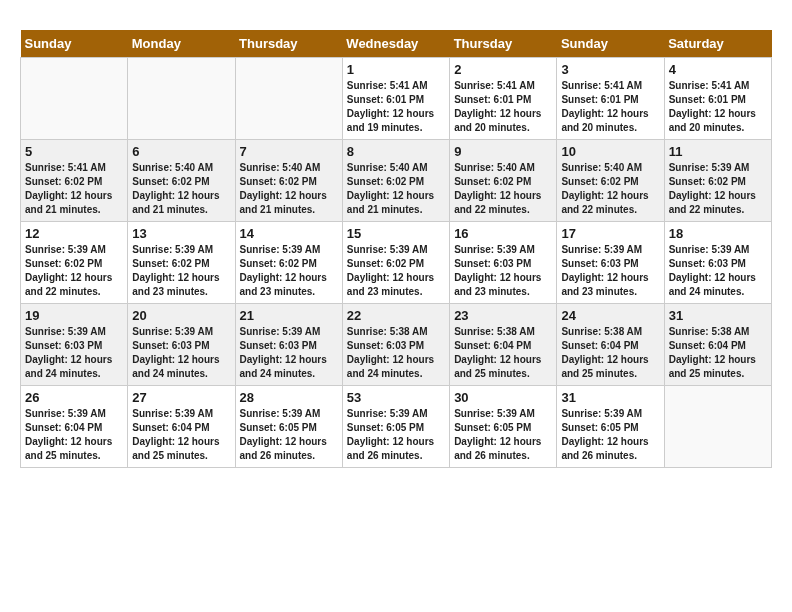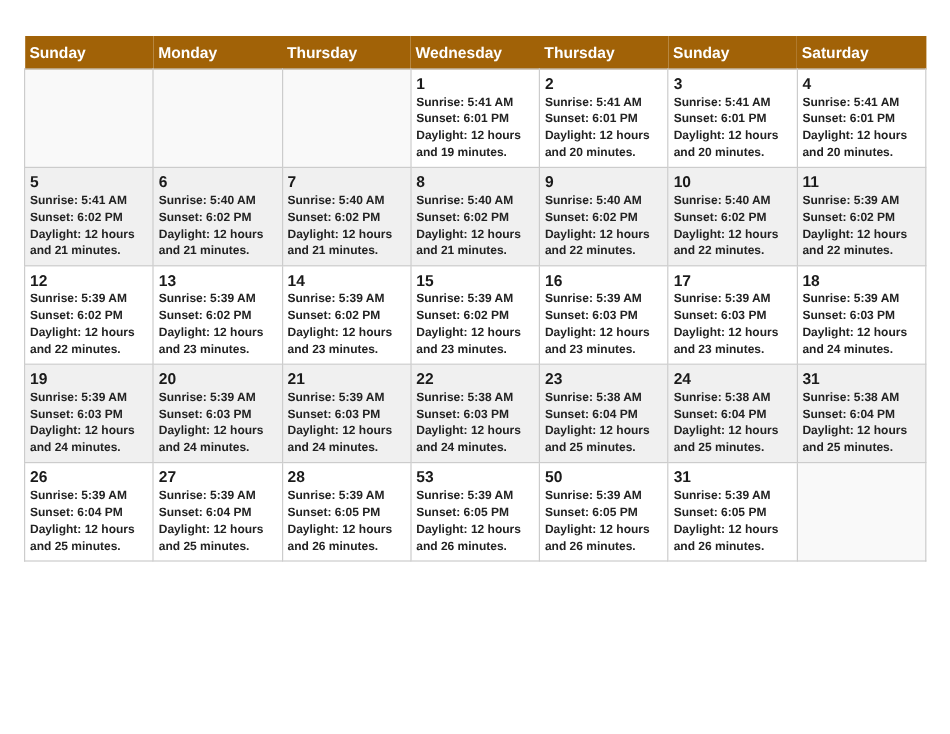--- a/index.html
+++ b/index.html
@@ -302,21 +302,21 @@
 and 26 minutes.</div>
         </td>
         <td>
           <div class="day-number">53</div>
           <div class="day-info" style="white-space: pre-line;">Sunrise: 5:39 AM
 Sunset: 6:05 PM
 Daylight: 12 hours
 and 26 minutes.</div>
         </td>
         <td>
-          <div class="day-number">50</div>
+          <div class="day-number">30</div>
           <div class="day-info" style="white-space: pre-line;">Sunrise: 5:39 AM
 Sunset: 6:05 PM
 Daylight: 12 hours
 and 26 minutes.</div>
         </td>
         <td>
           <div class="day-number">31</div>
           <div class="day-info" style="white-space: pre-line;">Sunrise: 5:39 AM
 Sunset: 6:05 PM
 Daylight: 12 hours

